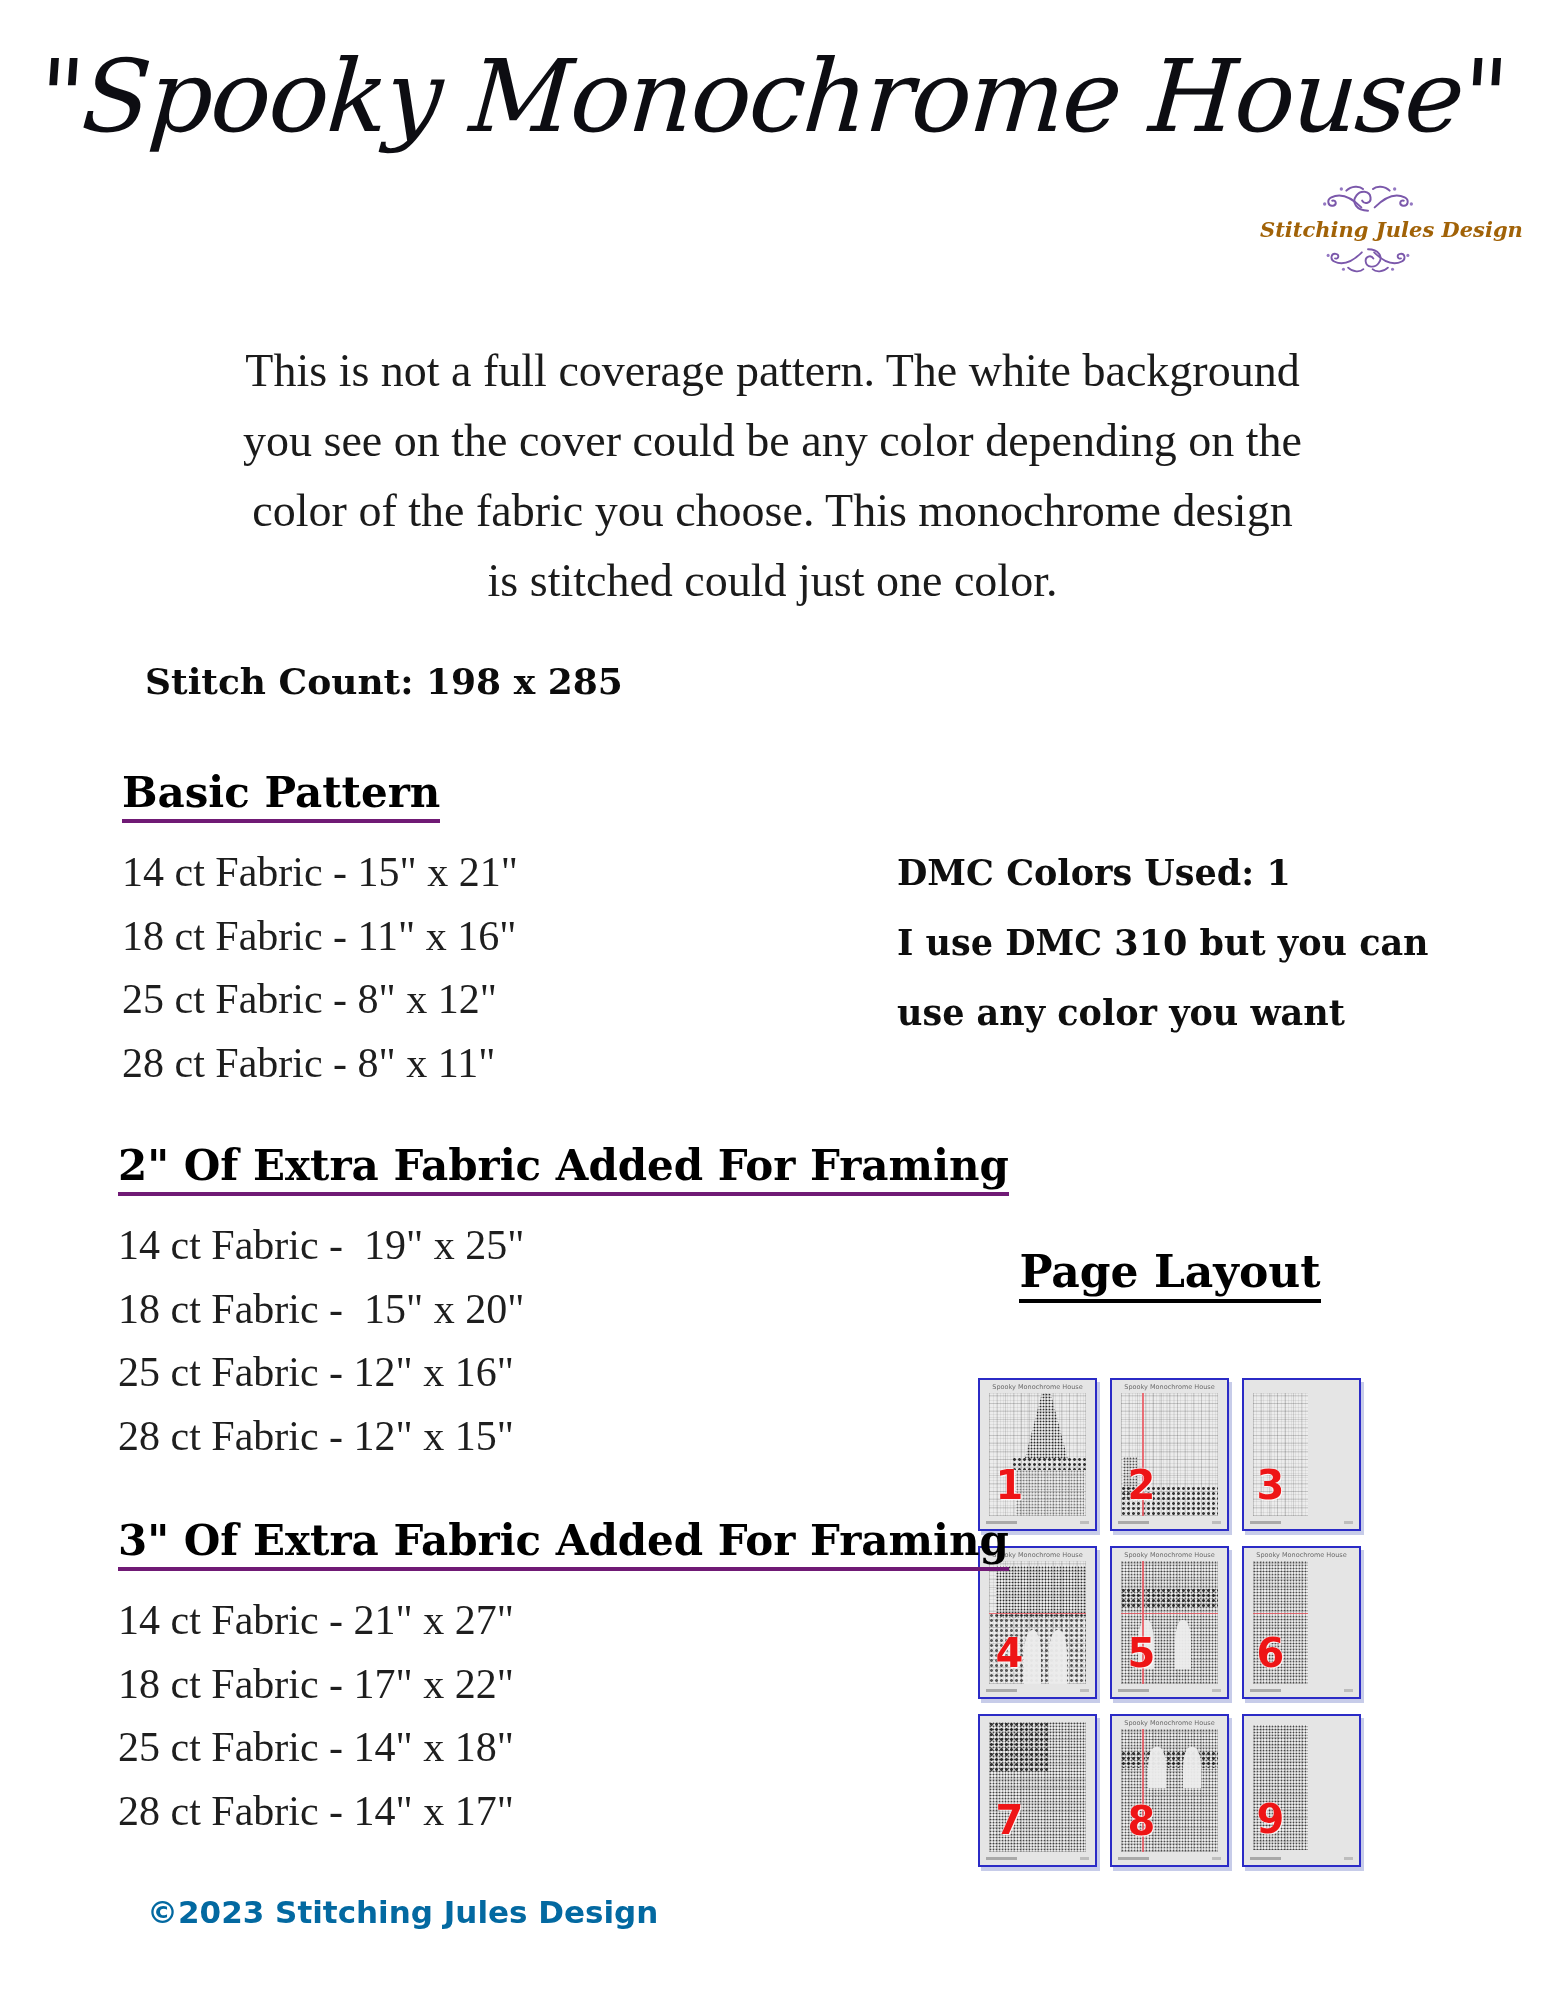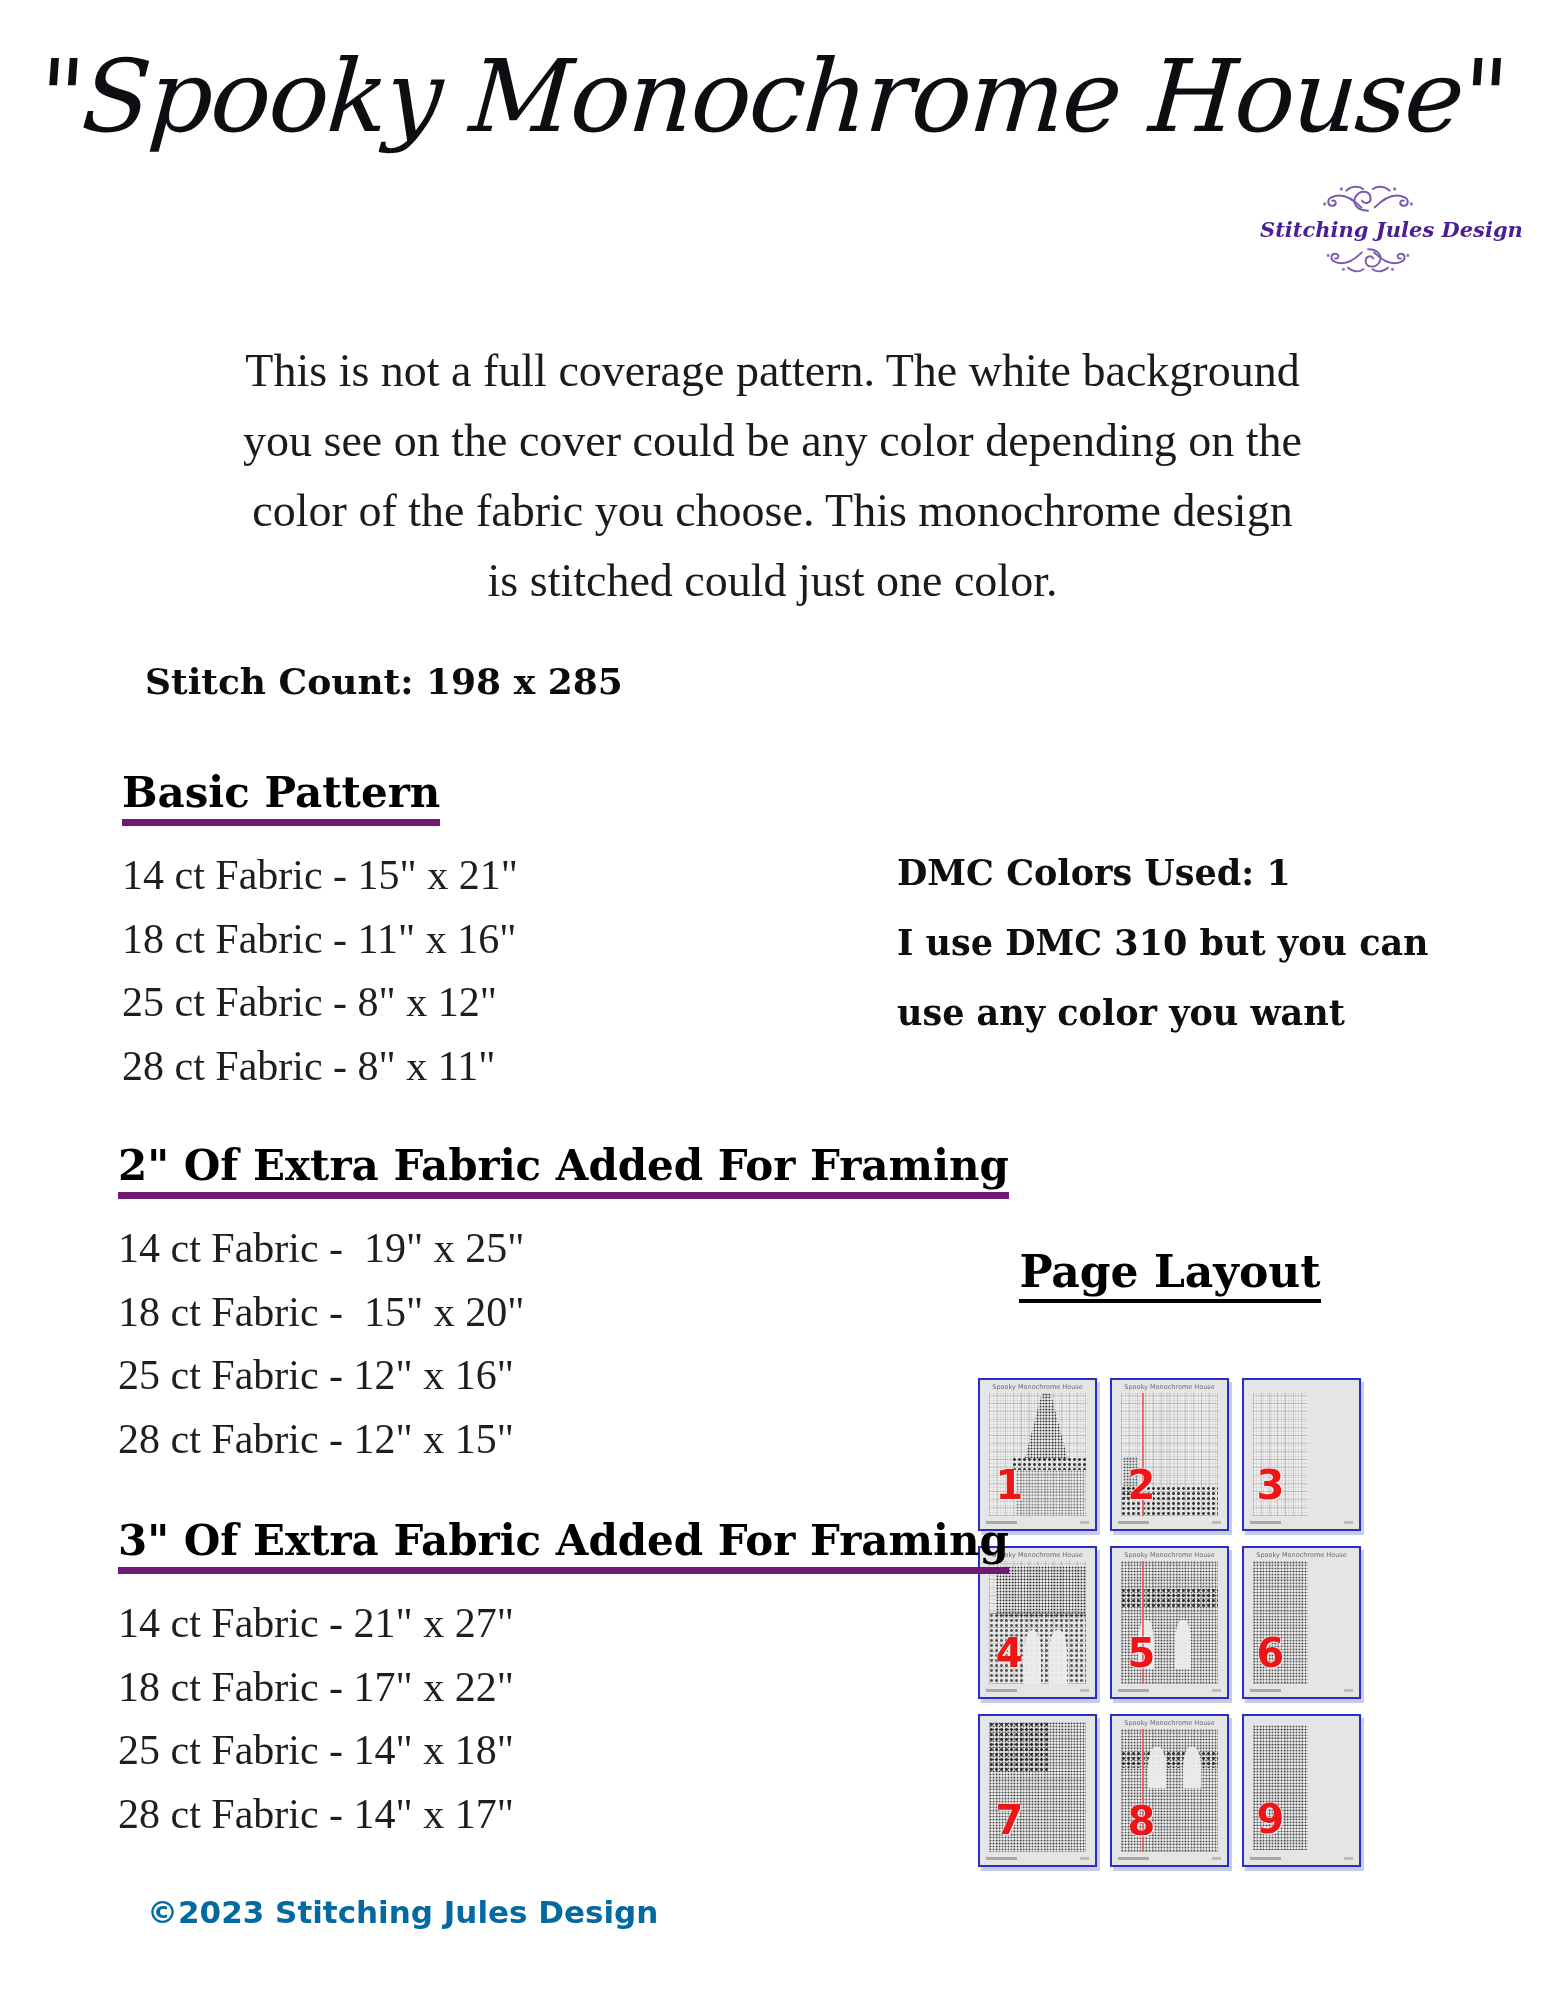--- a/index.html
+++ b/index.html
@@ -27,21 +27,21 @@
 
   .logo {
     position:absolute; left:1260px; top:180px; width:215px;
     text-align:center;
   }
   .logo-text {
     font-family:"DejaVu Serif", serif;
     font-style:italic;
     font-weight:bold;
     font-size:21px;
-    color:#4c1d95;
+    color:#a16207;
     white-space:nowrap;
     line-height:24px;
   }
   .flourish { display:block; margin:0 auto; width:100px; height:38px; }
   .flourish.bottom { transform:rotate(180deg); width:92px; height:36px; }
 
   
   .intro {
     position:absolute; left:0; top:336px; width:100%;
     text-align:center;
@@ -55,21 +55,21 @@
     font-family:"DejaVu Serif", serif;
     font-weight:bold; font-size:36px; color:#0c0c0c;
   }
 
   
   .section { position:absolute; }
   .section-heading {
     display:inline-block;
     font-family:"DejaVu Serif", serif;
     font-weight:bold; font-size:42px; color:#000;
-    border-bottom:7px solid #701a75;
+    border-bottom:4px solid #701a75;
     padding-bottom:2px;
     margin-bottom:18px;
     white-space:nowrap;
   }
   .section-item {
     font-size:42px; line-height:63.5px; color:#1e1e1e;
     white-space:pre-wrap;
   }
   .sec-basic    { left:122px; top:768px; }
   .sec-framing2 { left:118px; top:1141px; }

